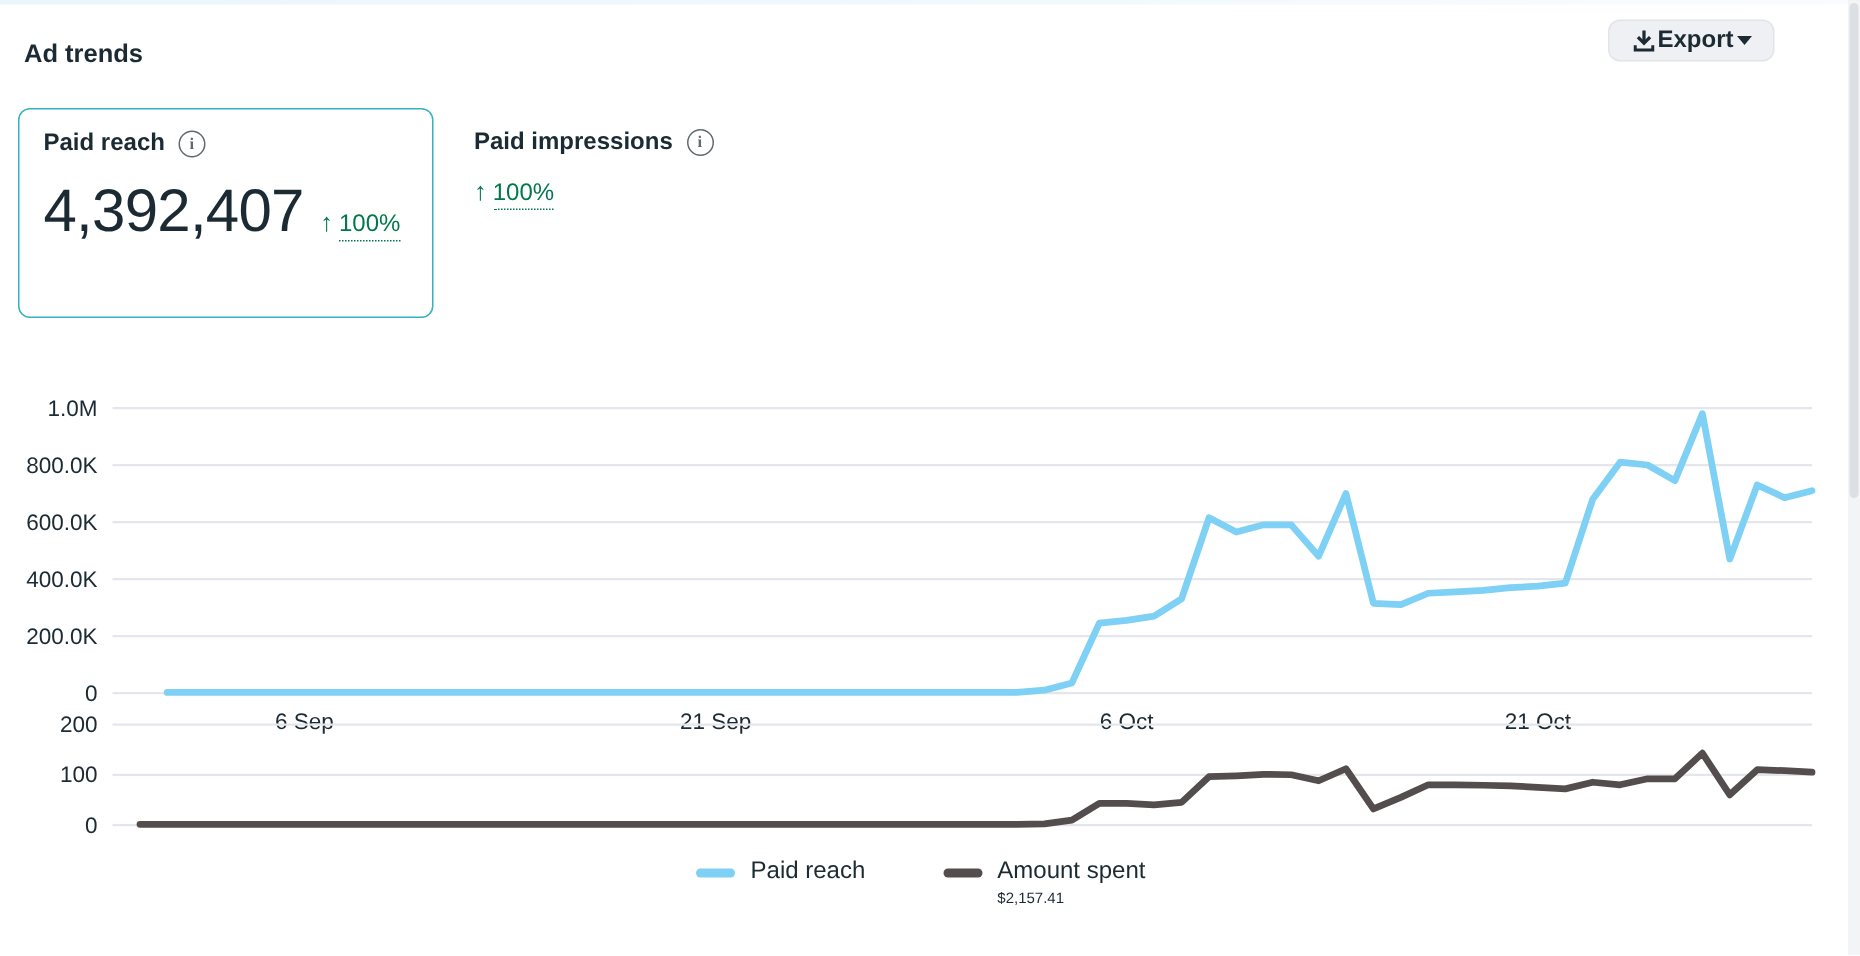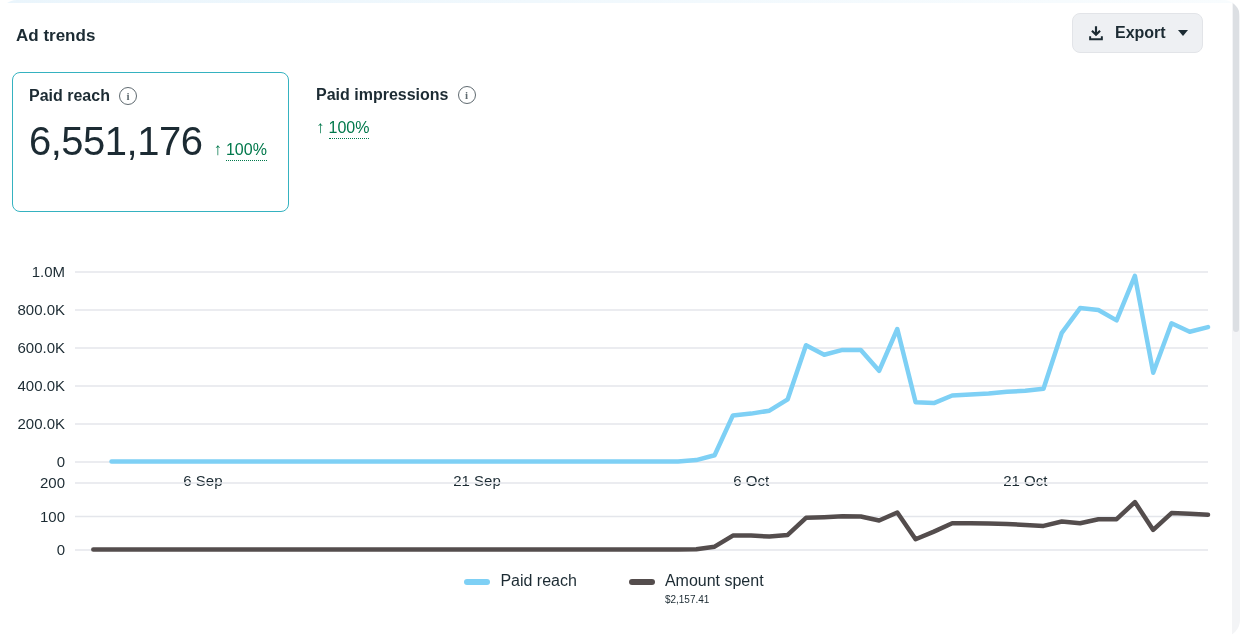--- a/index.html
+++ b/index.html
@@ -1,22 +1,22 @@
 <!DOCTYPE html>
 <html><head>
 <meta charset="utf-8">
 <style>
   html,body{margin:0;padding:0;background:#fff;}
   body{font-family:"Liberation Sans",sans-serif;color:#1c2b33;}
-  .page{position:relative;width:1240px;height:637px;background:#fff;overflow:hidden;border-radius:17px;}
+  .page{position:relative;width:1240px;height:637px;background:#fff;overflow:hidden;}
   .top-strip{position:absolute;top:0;left:0;right:0;height:3px;
     background:linear-gradient(to right,#eaf5fc,#f8fcfe);}
   .page-title{position:absolute;left:16px;top:26px;font-size:17px;font-weight:700;margin:0;}
-  .export-btn{position:absolute;left:1072px;top:13px;height:40px;display:flex;align-items:center;
-    gap:10px;padding:0 14px;background:#eef0f3;border:1px solid #e2e4e8;border-radius:8px;
+  .export-btn{position:absolute;left:1072px;top:13px;height:28px;display:flex;align-items:center;
+    padding:0 14px;background:#eef0f3;border:1px solid #e2e4e8;border-radius:8px;
     font-family:"Liberation Sans",sans-serif;font-size:16px;font-weight:700;color:#1c2b33;cursor:pointer;box-sizing:border-box;}
   .caret{width:0;height:0;border-left:5.5px solid transparent;border-right:5.5px solid transparent;
     border-top:6.5px solid #1c2b33;margin-left:2px;}
   .metric-card{position:absolute;left:12px;top:72px;width:277px;height:140px;box-sizing:border-box;
     border:1px solid #35b2c0;border-radius:8px;padding:14px 16px;background:#fff;cursor:pointer;}
   .metric-plain{position:absolute;left:316px;top:86px;cursor:pointer;text-align:center;}
   .metric-title{display:flex;align-items:center;gap:9px;font-size:16px;font-weight:700;}
   .info-icon{width:16px;height:16px;border:1.5px solid #5f6a70;border-radius:50%;display:inline-flex;
     align-items:center;justify-content:center;font-size:11px;font-weight:700;color:#5f6a70;
     font-family:"Liberation Serif",serif;flex:none;}
@@ -56,21 +56,21 @@
     <span>Export</span>
     <span class="caret"></span>
   </button>
 
   <div class="metric-card">
     <div class="metric-title">
       <span>Paid reach</span>
       <span class="info-icon">i</span>
     </div>
     <div class="metric-value-row">
-      <span class="metric-value">6,551,176</span>
+      <span class="metric-value">4,392,407</span>
       <span class="delta">
         <span class="arrow">↑</span>
         <span class="pct">100%</span>
       </span>
     </div>
   </div>
 
   <div class="metric-plain">
     <div class="metric-title">
       <span>Paid impressions</span>

